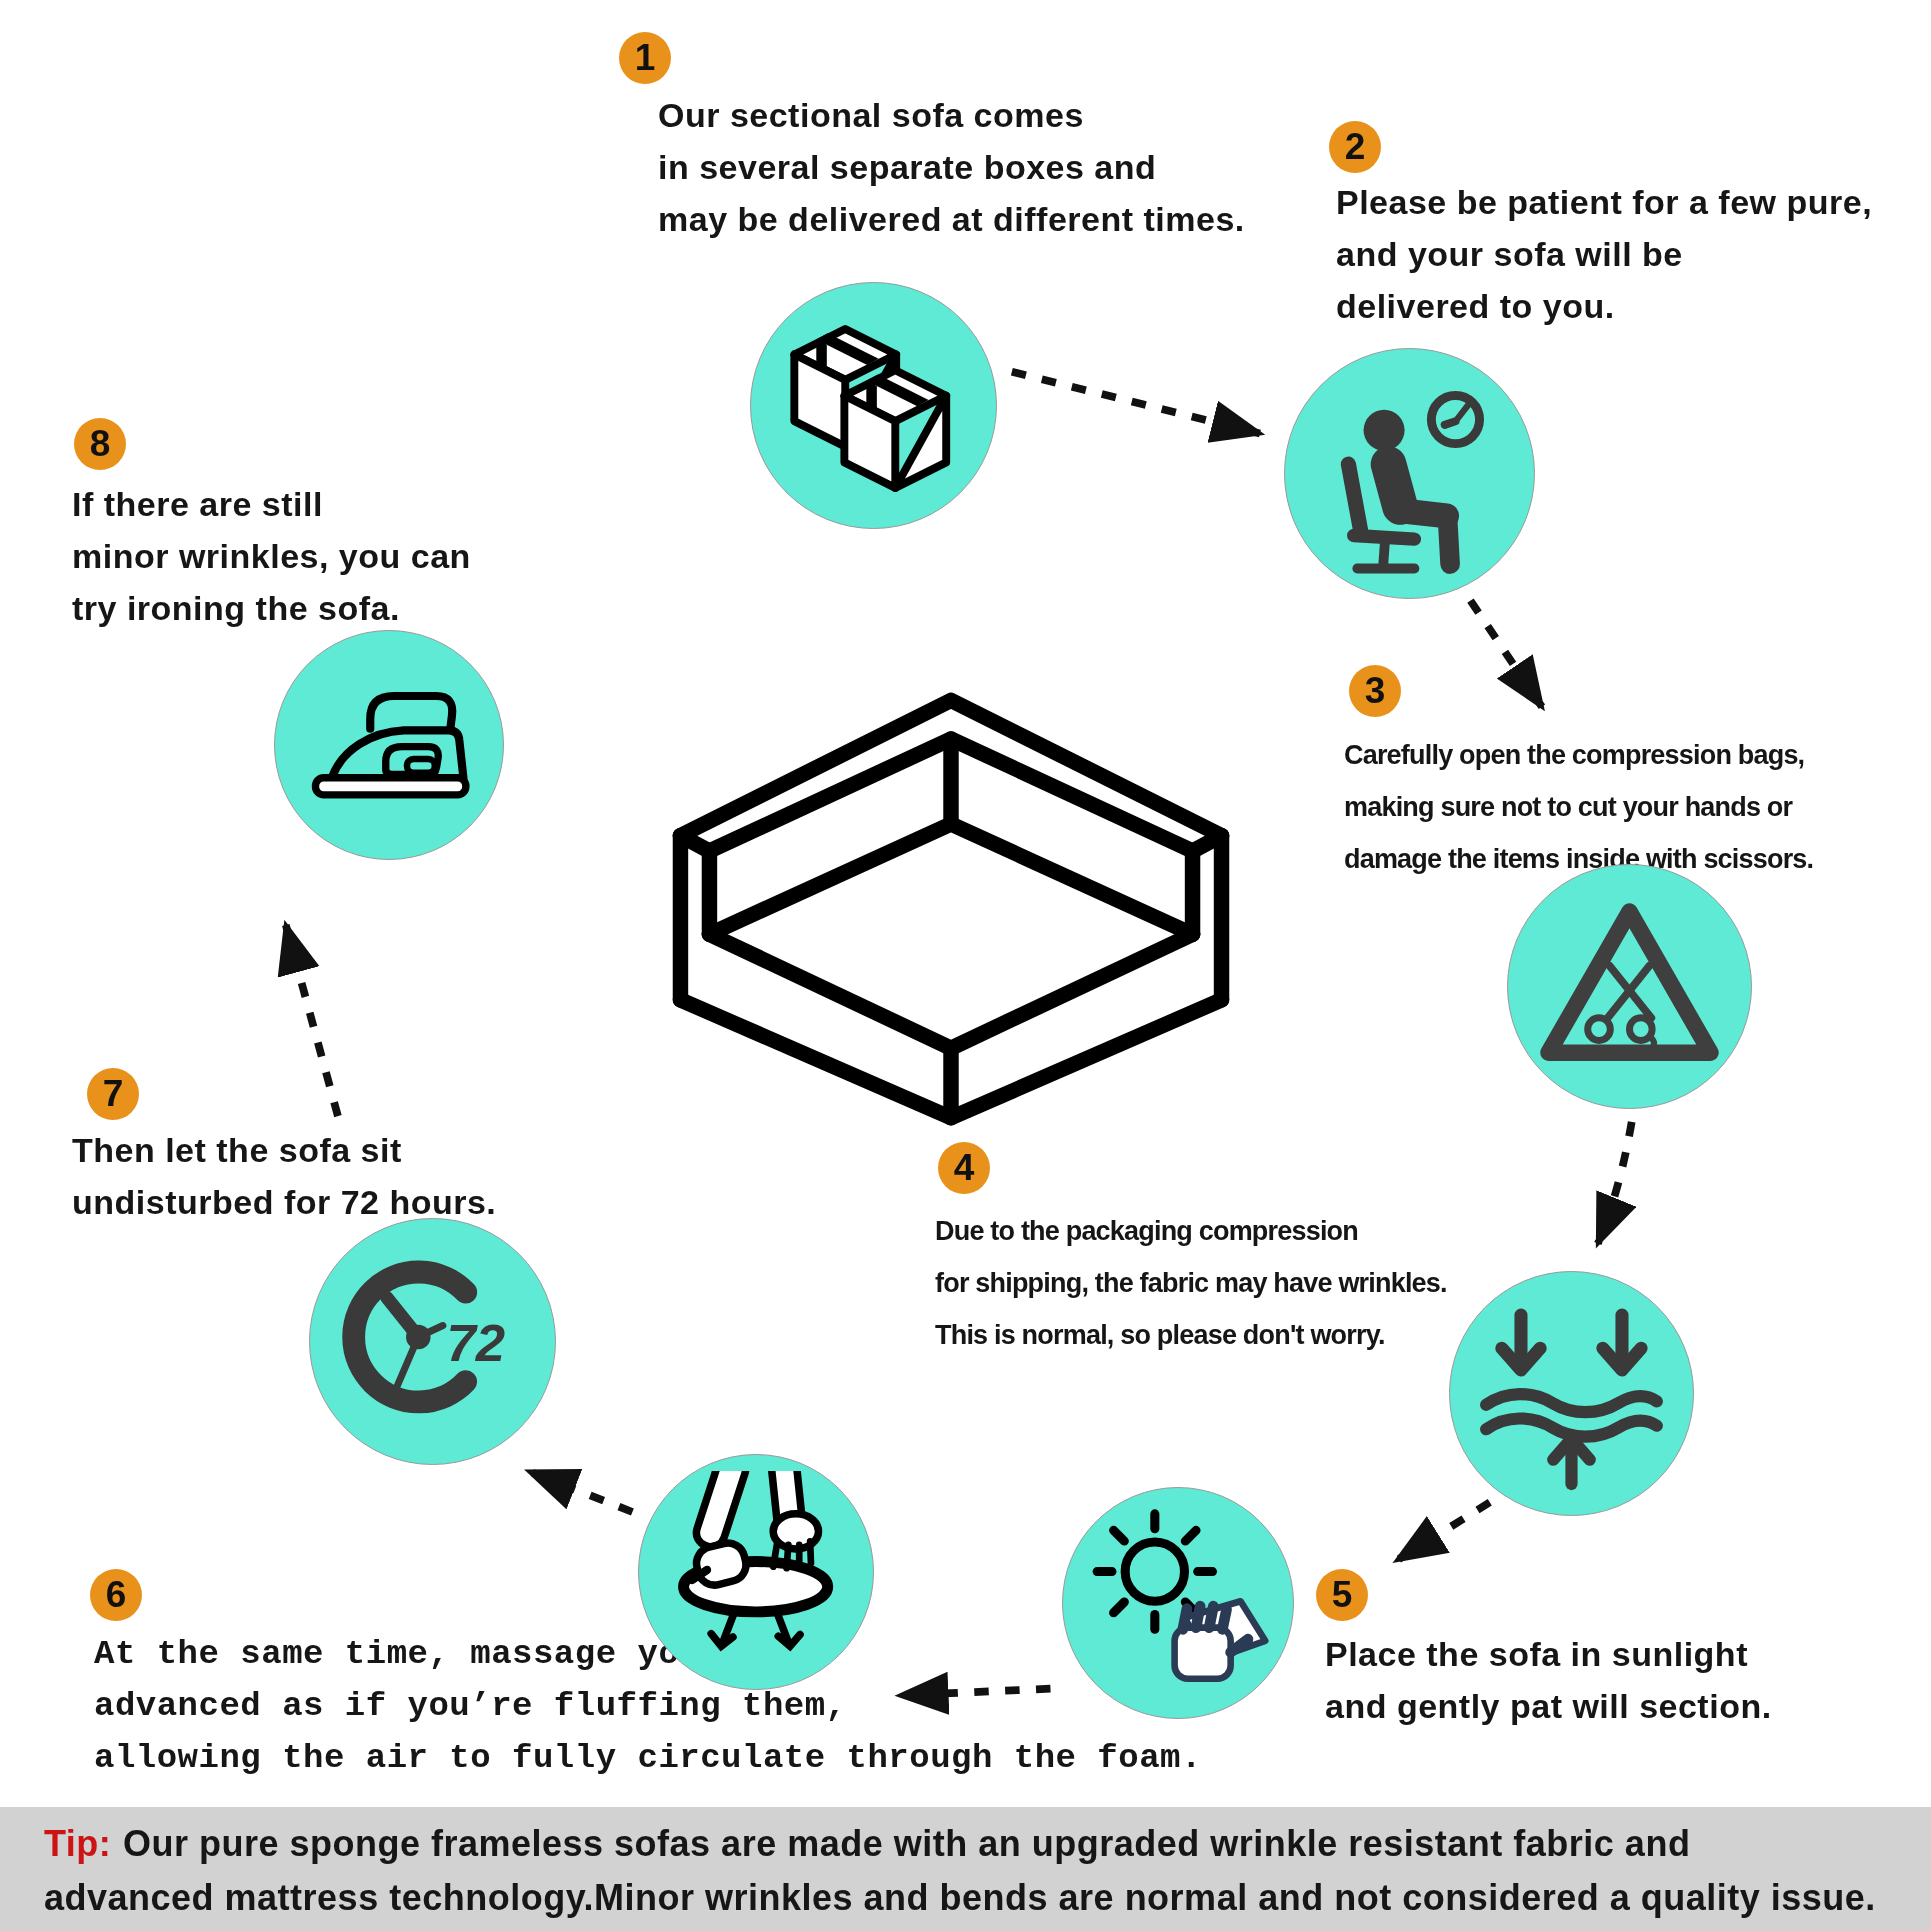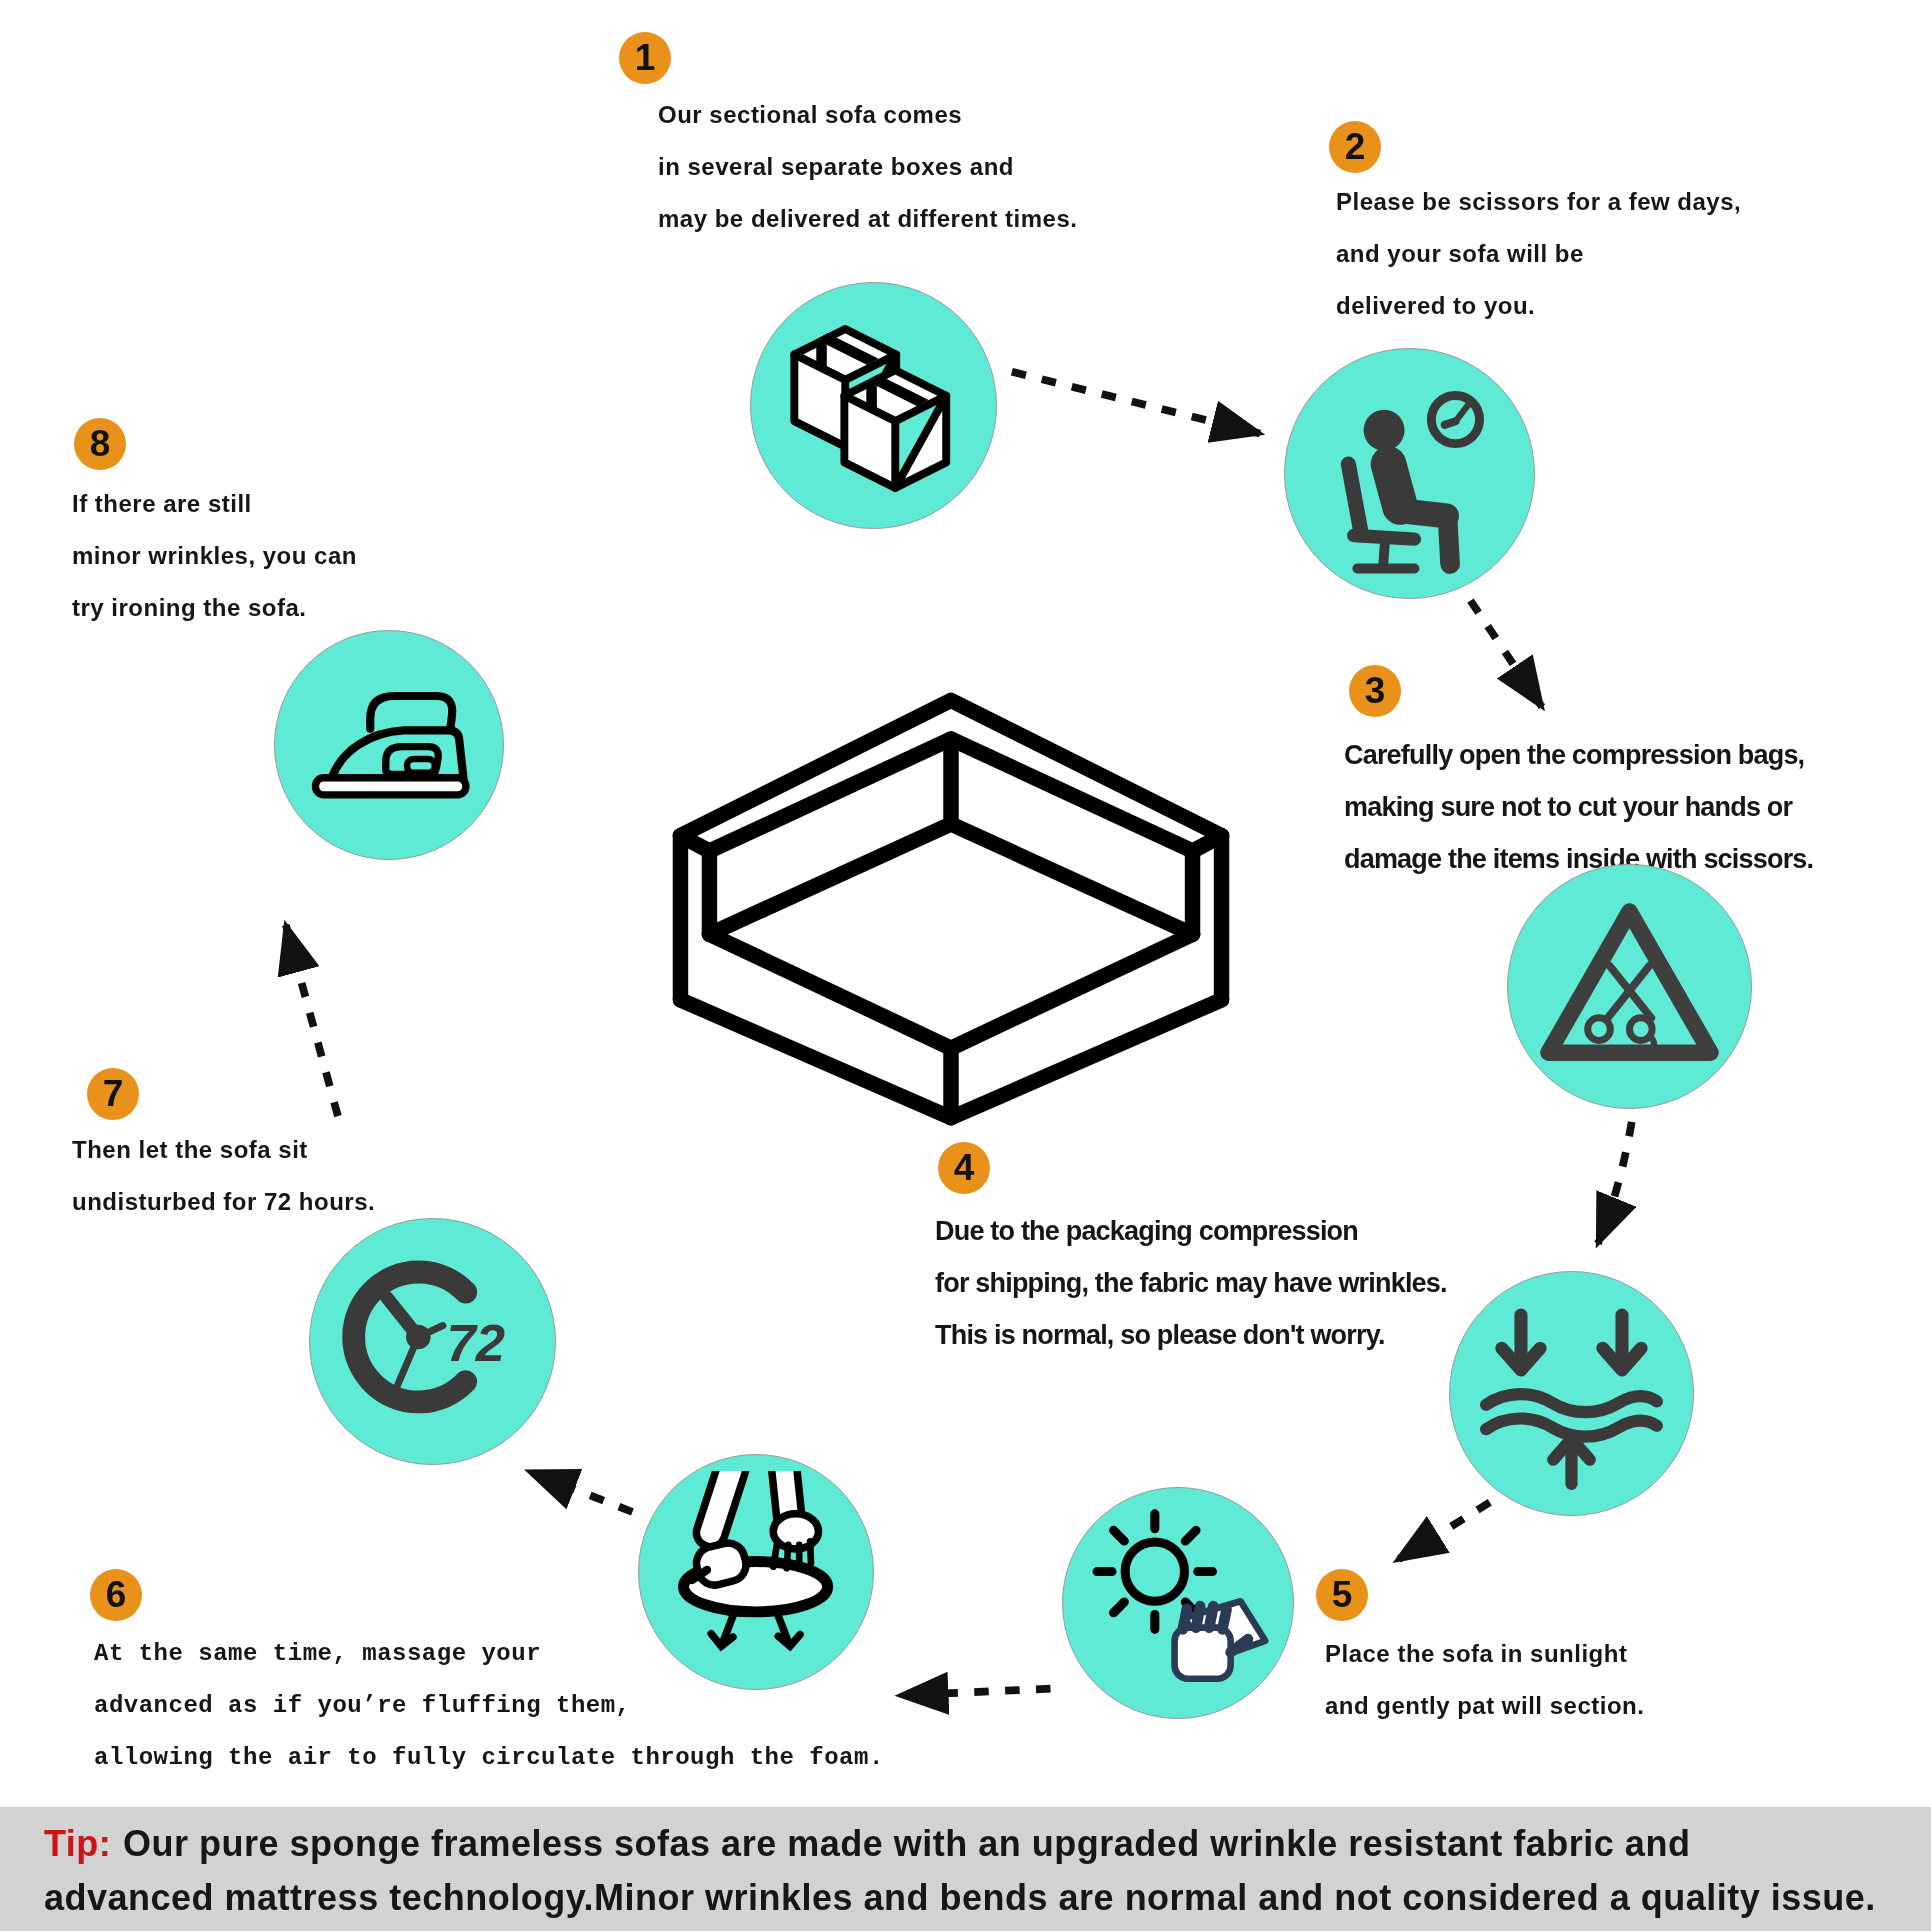--- a/index.html
+++ b/index.html
@@ -5,21 +5,21 @@
   html,body{margin:0;padding:0;background:#fff;}
   #canvas{
     position:relative;width:1931px;height:1931px;background:#ffffff;overflow:hidden;
     font-family:"Liberation Sans","DejaVu Sans",sans-serif;color:#161616;
   }
   .badge{
     position:absolute;width:52px;height:52px;border-radius:50%;
     background:#E8921C;color:#111;display:flex;align-items:center;justify-content:center;
     font-size:37px;font-weight:700;
   }
-  .steptext{position:absolute;font-size:24px;font-weight:700;line-height:52px;letter-spacing:0.5px;white-space:nowrap;}
+  .steptext{position:absolute;font-size:34px;font-weight:700;line-height:52px;letter-spacing:0.5px;white-space:nowrap;}
   .steptext.condensed{font-size:27px;letter-spacing:-0.8px;}
   .steptext div{white-space:nowrap;}
   .iconcircle{
     position:absolute;border:1.9px solid #9a9a9a;border-radius:50%;background:#5eead4;
     display:flex;align-items:center;justify-content:center;box-sizing:border-box;z-index:2;
   }
   .iconcircle svg{width:86%;height:86%;}
   #arrow-layer,#sofa-layer{position:absolute;left:0;top:0;z-index:1;pointer-events:none;}
   #banner{
     position:absolute;left:0;top:1807px;width:1931px;height:124px;background:#D2D2D2;
@@ -88,21 +88,21 @@
         <polygon points="87,109 87,185 145,214 145,138" fill="#fff"></polygon>
         <polygon points="203,109 203,185 145,214" fill="#fff"></polygon>
       </g>
       <polygon points="112,92 125,85 183,114 170,121" fill="#000"></polygon>
       <polygon points="112,92 124,98 124,125 112,119" fill="#000"></polygon>
     </svg>
   </div>
 
   <div class="badge" style="left:1329px;top:121px;">2</div>
   <div class="steptext" style="left:1336px;top:176px;">
-    <div>Please be scissors for a few days,</div>
+    <div>Please be patient for a few pure,</div>
     <div>and your sofa will be</div>
     <div>delivered to you.</div>
   </div>
   <div class="iconcircle" style="left:1284px;top:348px;width:251px;height:251px;">
     <svg viewBox="0 0 240 240">
       <g fill="#3a3a3a" stroke="#3a3a3a" stroke-linecap="round">
         <circle cx="92" cy="72" r="23" stroke="none"></circle>
         <line x1="97" y1="110" x2="110" y2="158" stroke-width="40"></line>
         <line x1="108" y1="162" x2="162" y2="168" stroke-width="28"></line>
         <line x1="163" y1="168" x2="166" y2="222" stroke-width="22"></line>

